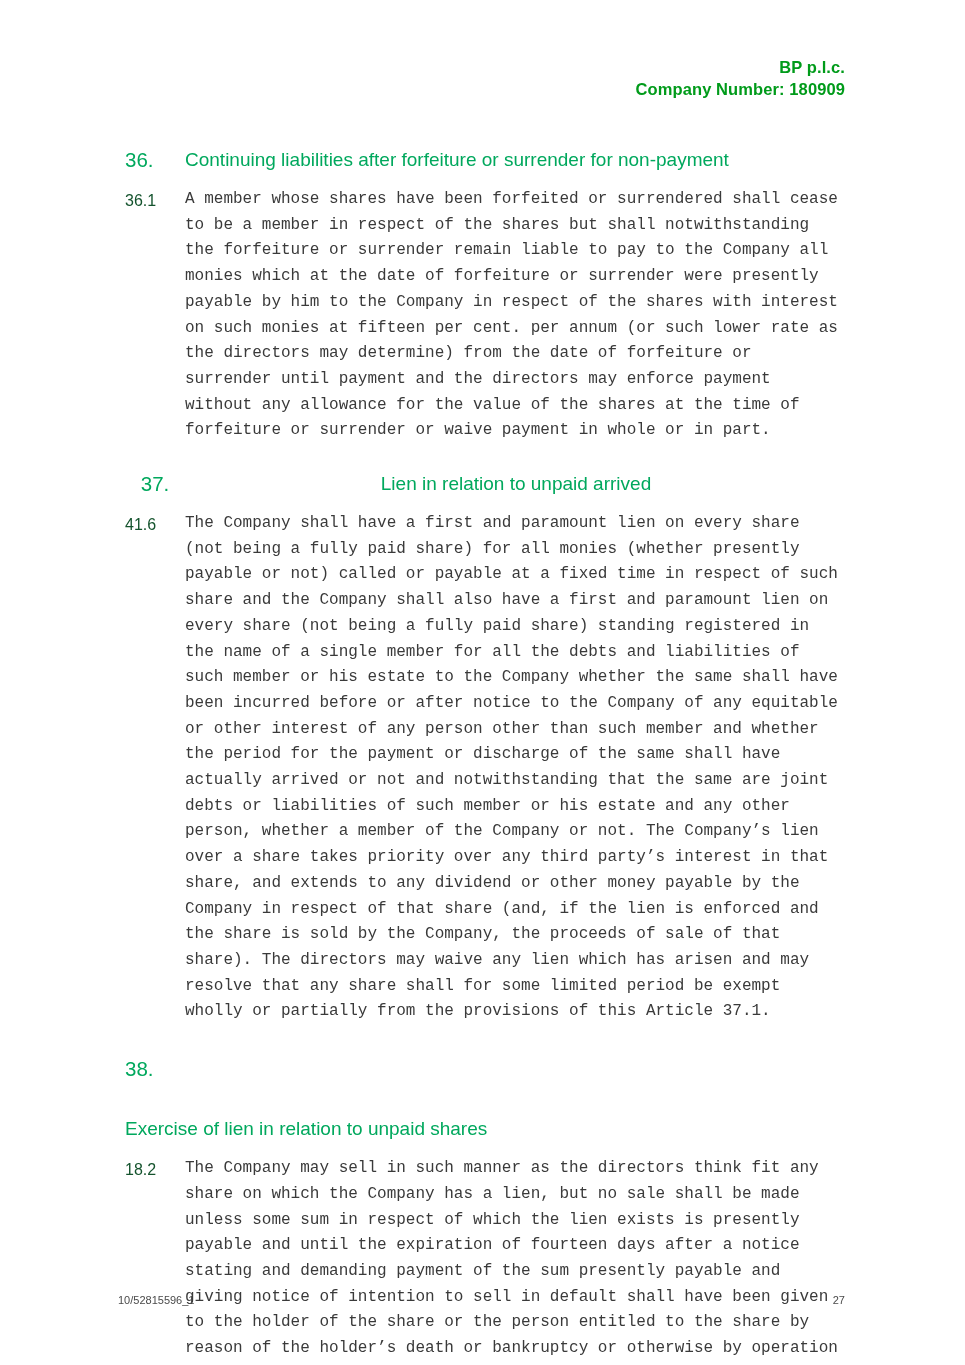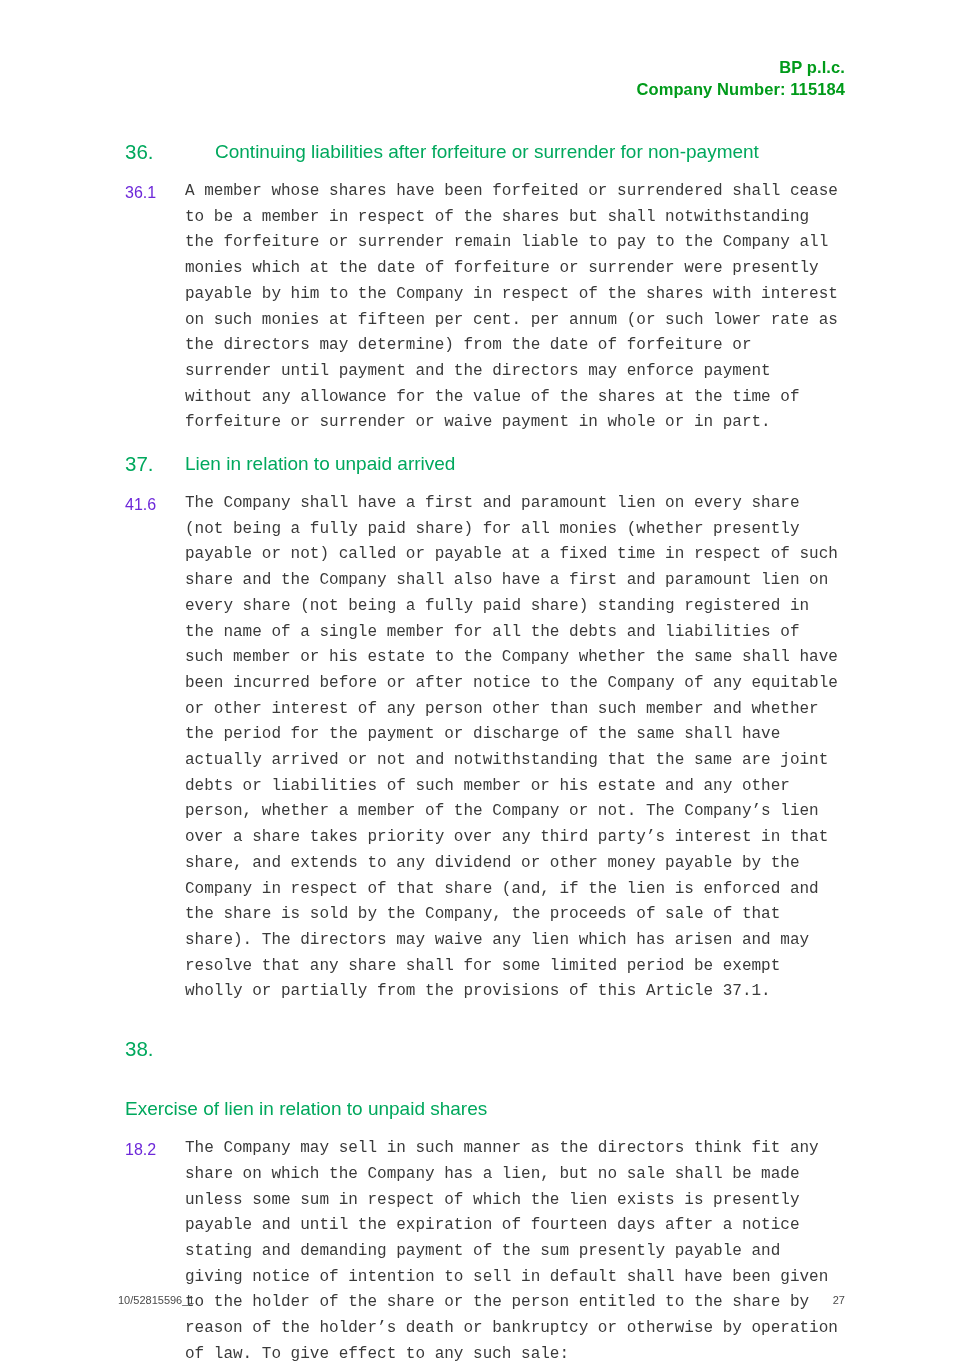--- a/index.html
+++ b/index.html
@@ -47,21 +47,21 @@
     left: 125px;
     width: 722px;
   }
 
   
   .section {
     display: flex;
     align-items: flex-start;
     margin-top: 30px;
   }
-  .section:first-child { margin-top: 5px; gap: 30px; }
+  .section:first-child { margin-top: 13px; }
 
   .sec-num {
     flex: 0 0 60px;
     width: 60px;
     color: #00a85d;
     font-size: 20.5px;
     line-height: 31px;
     font-weight: normal;
   }
   .sec-title {
@@ -76,38 +76,38 @@
 
   
   .para {
     display: flex;
     align-items: flex-start;
     margin-top: 12px;
   }
   .para-num {
     flex: 0 0 60px;
     width: 60px;
-    color: #6d28d9;
+    color: #14532d;
     font-size: 16px;
     line-height: 25.7px;
     padding-top: 1px;
   }
   .para-text {
     flex: 1 1 auto;
     color: #3a3a3a;
     font-size: 16px;
     line-height: 25.7px;
     text-align: left;
     margin: 0;
     padding: 0;
     font-family: Liberation Mono, monospace;
   }
 
   
-  .gap-sec-37 { margin-top: 12px; }
+  .gap-sec-37 { margin-top: 24px; text-align: center; }
   .gap-sec-38 { margin-top: 28px; flex-direction: column; }
 
   
   .doc-footer {
     position: absolute;
     left: 118px;
     right: 120px;
     top: 1293px;
     display: flex;
     justify-content: space-between;
@@ -119,21 +119,21 @@
   .doc-footer .docref { white-space: nowrap; }
   .doc-footer .pageno { white-space: nowrap; }
 </style>
 </head>
 <body>
 
 <div class="page">
 
   <div class="doc-header">
     <span class="line">BP p.l.c.</span>
-    <span class="line">Company Number: 115184</span>
+    <span class="line">Company Number: 180909</span>
   </div>
 
   <div class="content">
 
     <div class="section">
       <div class="sec-num">36.</div>
       <h2 class="sec-title">Continuing liabilities after forfeiture or surrender for non-payment</h2>
     </div>
     <div class="para">
       <div class="para-num">36.1</div>

